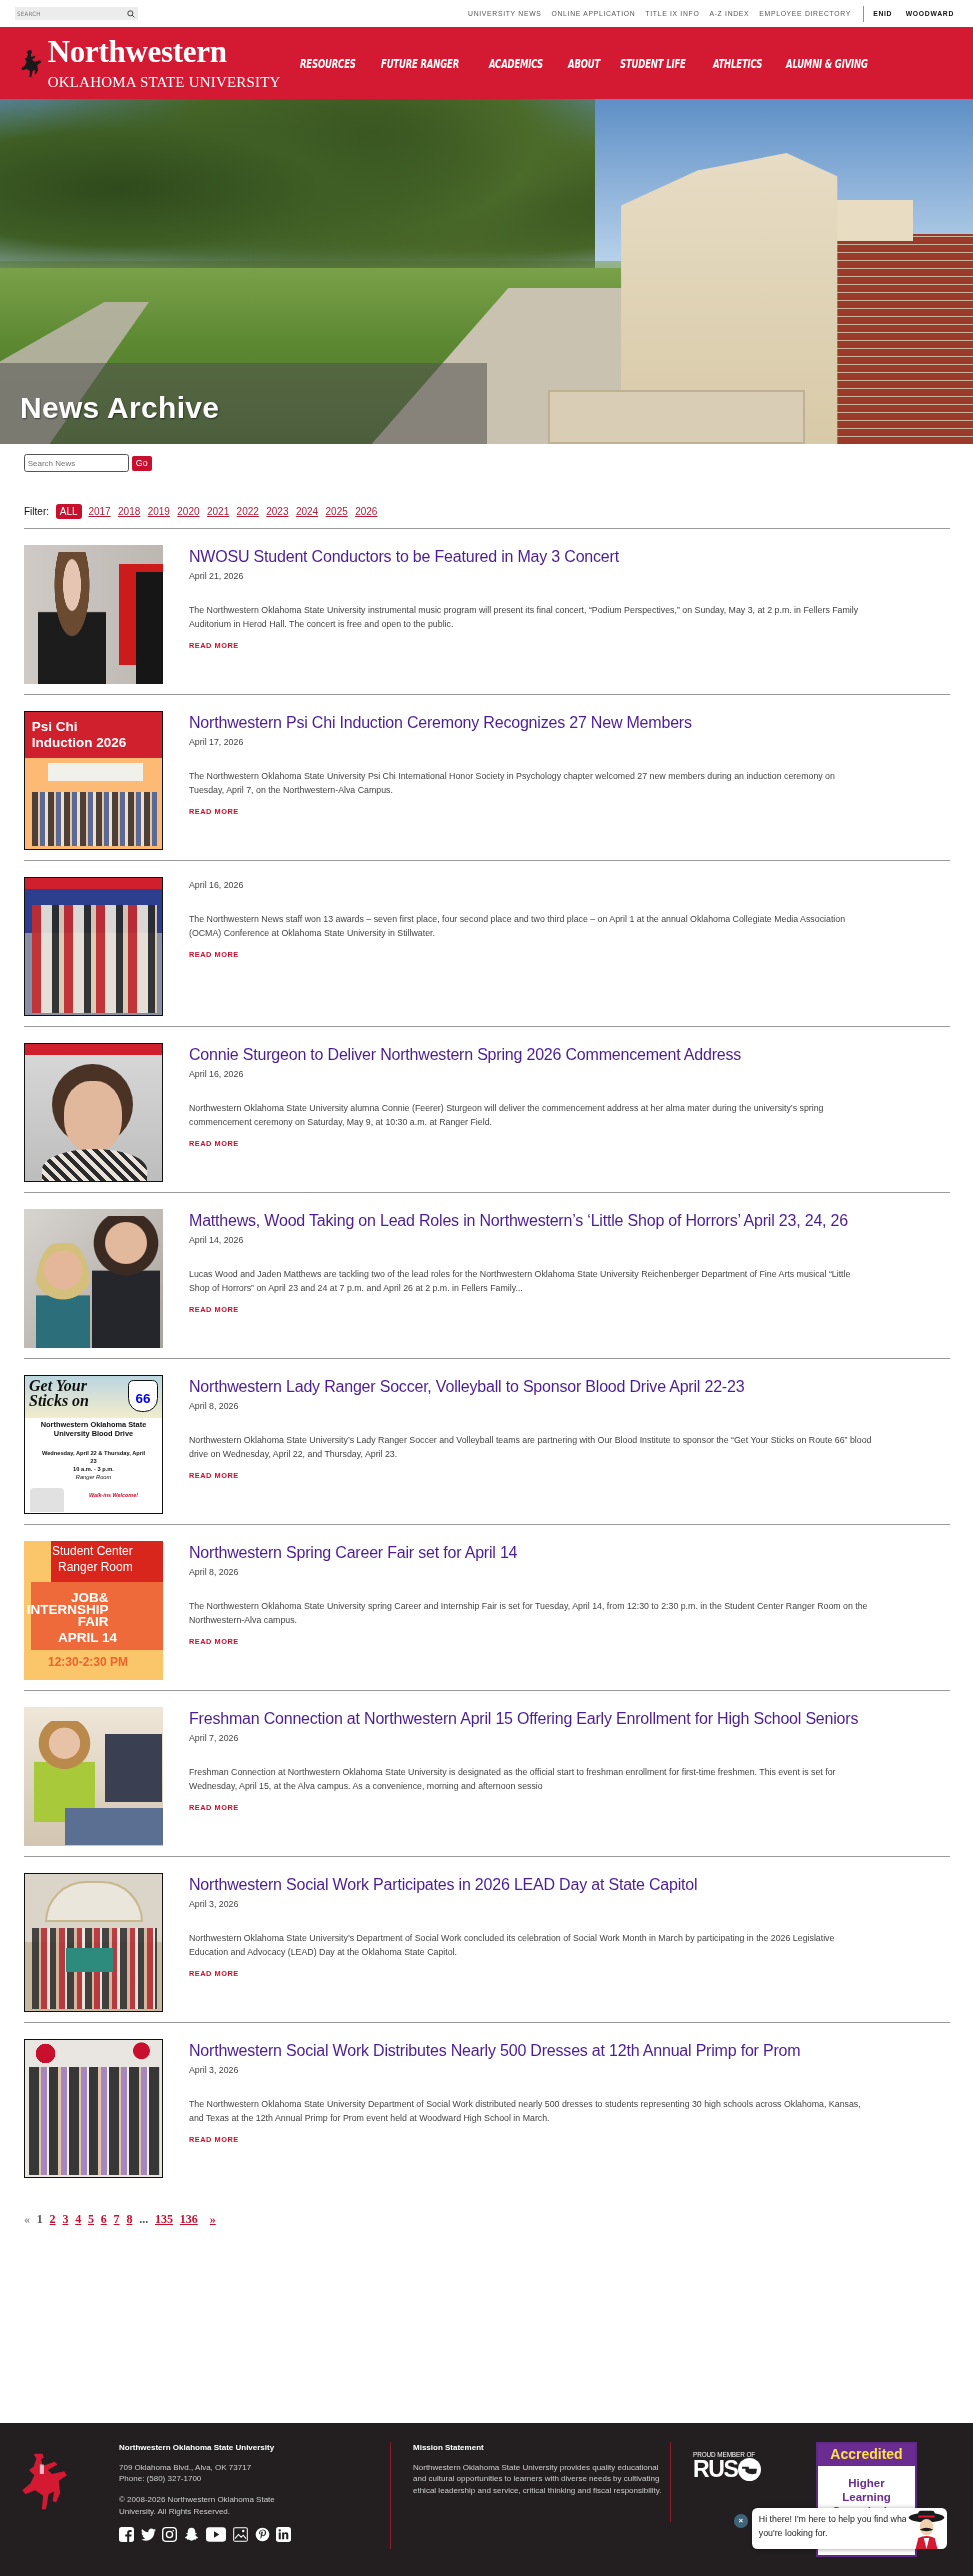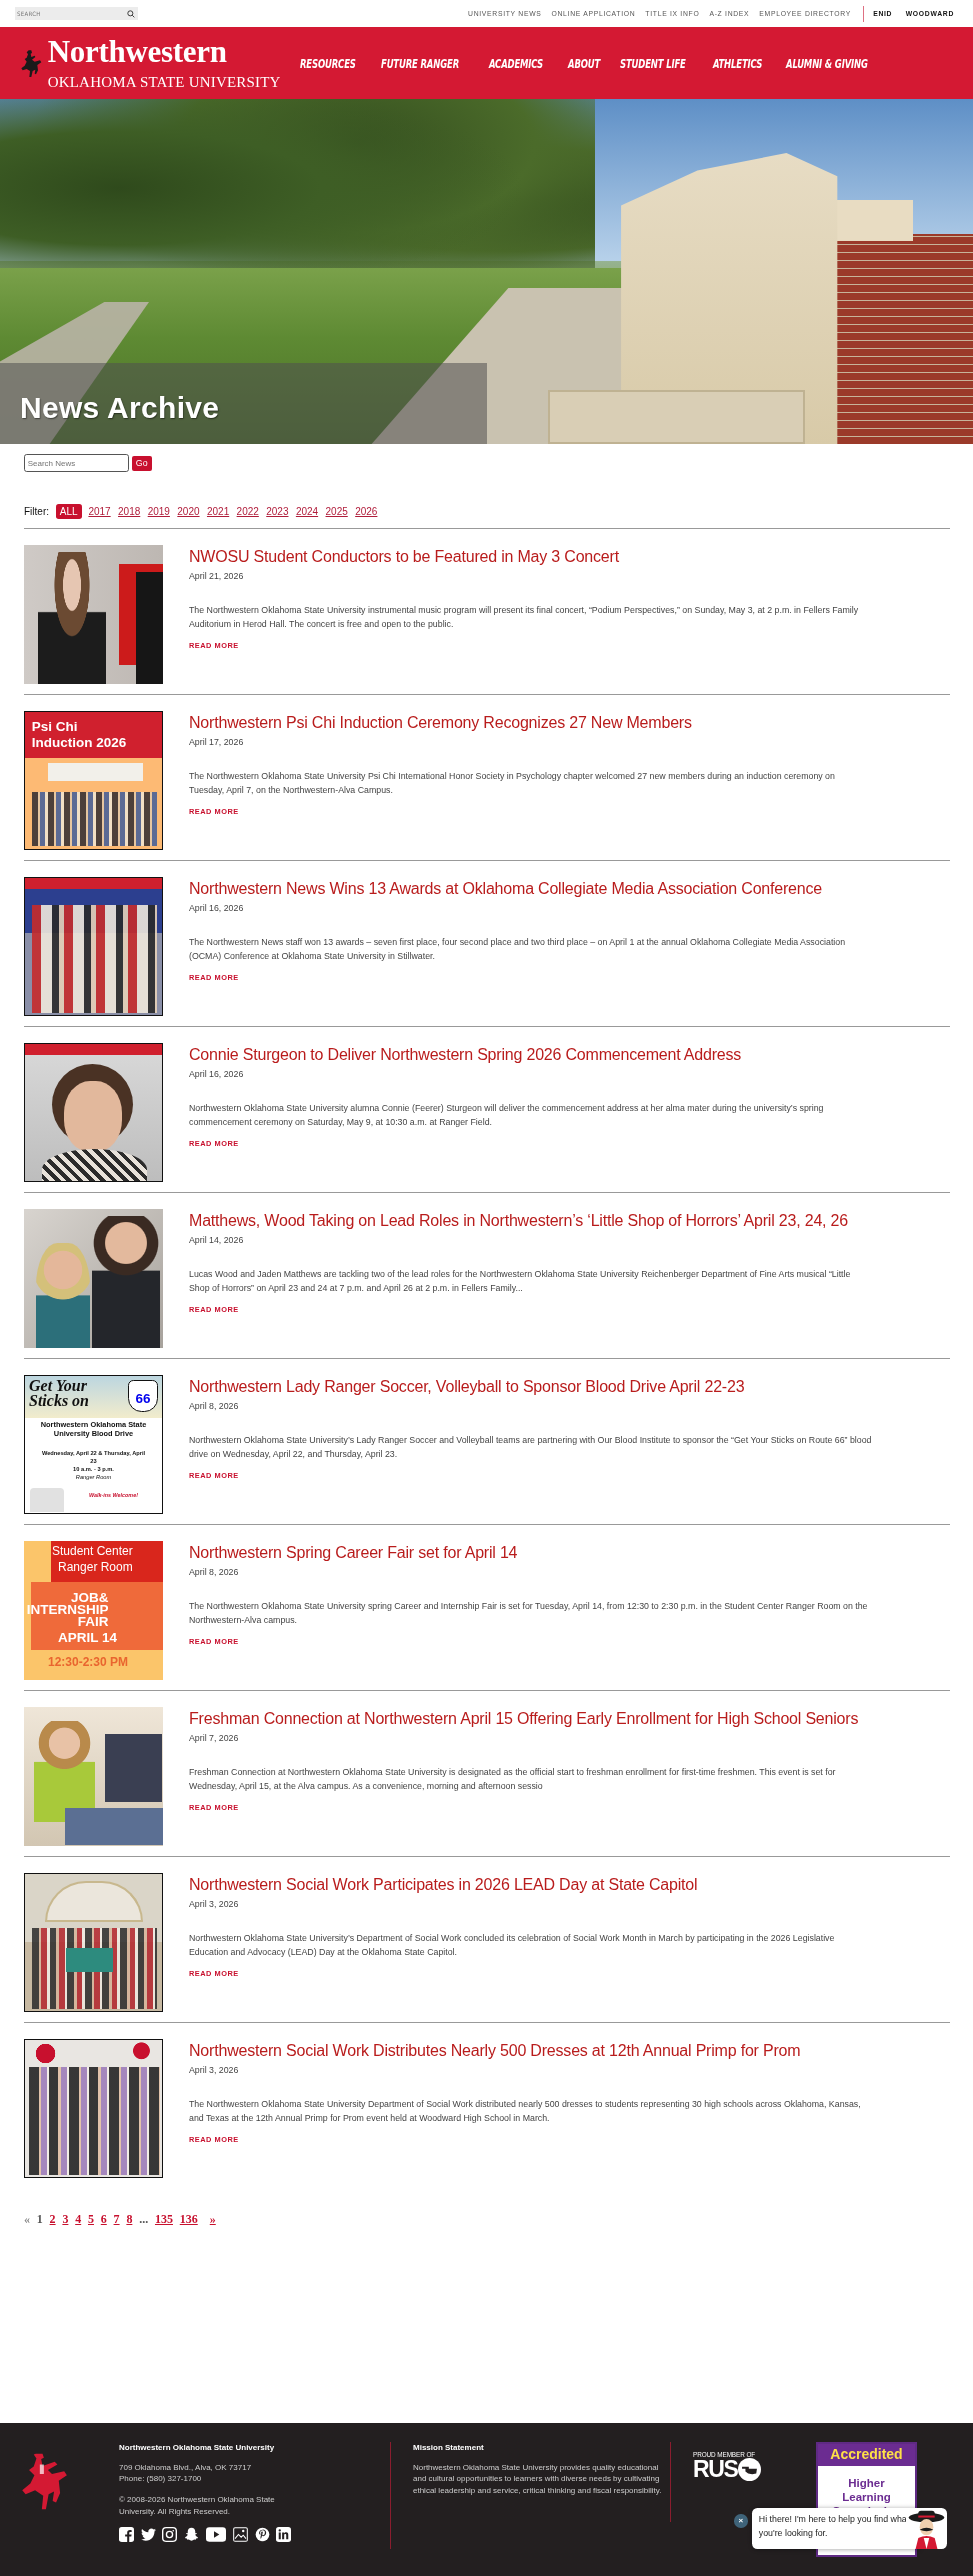--- a/index.html
+++ b/index.html
@@ -51,21 +51,21 @@
   .filter .all { background: #c8102e; color: #fff; border-radius: 2.7px; padding: 2px 4px; margin-right: 6.8px; text-decoration: none; }
   .filter a.yr { color: #b01c3a; text-decoration: underline; margin-right: 7.4px; }
   .divider { height: 1.4px; background: #999; margin-top: 9.5px; }
 
   .article { display: flex; padding: 16px 0 9.5px 0; border-bottom: 1.4px solid #999; min-height: 166px; }
   .article:last-of-type { }
   .thumb { width: 139px; height: 139px; flex: none; border: 1.4px solid #111; margin-right: 26px; position: relative; overflow: hidden; }
   .thumb.noborder { border: 0; }
   .thumb .inner { position: absolute; inset: 0; }
   .art-body { flex: 1; padding-top: 0; max-width: 683px; }
-  .art-title { font-family: "Liberation Sans", sans-serif; font-size: 16px; line-height: 23px; color: #b91c1c; font-weight: normal; letter-spacing: -0.2px; }
+  .art-title { font-family: "Liberation Sans", sans-serif; font-size: 16px; line-height: 23px; color: #4c1d95; font-weight: normal; letter-spacing: -0.2px; }
   .art-date { font-size: 8.8px; color: #444; margin-top: 2.7px; }
   .art-summary { font-size: 8.8px; color: #444; line-height: 14px; margin-top: 22px; }
   .read-more { display: inline-block; margin-top: 9.5px; font-size: 7.4px; font-weight: bold; letter-spacing: 0.5px; color: #c8102e; text-decoration: none; }
 
   .pager { margin-top: 23px; display: flex; align-items: center; font-family: "Liberation Serif", serif; font-size: 12px; font-weight: bold; }
   .pager a, .pager span { margin-right: 6.8px; }
   .pager .prev { color: #888; }
   .pager .cur { color: #555; }
   .pager a.pg { color: #c8102e; text-decoration: underline; }
   .pager .ellipsis { color: #555; }
@@ -219,21 +219,20 @@
     </div>
 
     <div class="article">
       <a href="#" class="thumb">
         <div class="inner" style="background:linear-gradient(180deg,#2c3f8f 0 40%,#8a8fa8 40% 100%);">
           <div style="position:absolute;left:0;top:0;width:100%;height:10.8px;background:#d0202e;"></div>
           <div style="position:absolute;left:6.8px;top:27px;width:125px;height:108px;background:repeating-linear-gradient(90deg,#c62b2b 0 9.5px,#efe8dc 9.5px 20px,#2a2a2a 20px 27px,#e6d1b8 27px 32px);opacity:.9;"></div>
         </div>
       </a>
       <div class="art-body">
-        <a href="#" style="text-decoration:none"><h2 class="art-title">Northwestern News Wins 13 Awards at Oklahoma Collegiate Media Association Conference</h2></a>
         <div class="art-date">April 16, 2026</div>
         <p class="art-summary">The Northwestern News staff won 13 awards – seven first place, four second place and two third place – on April 1 at the annual Oklahoma Collegiate Media Association (OCMA) Conference at Oklahoma State University in Stillwater.</p>
         <a href="#" class="read-more">READ MORE</a>
       </div>
     </div>
 
     <div class="article">
       <a href="#" class="thumb">
         <div class="inner" style="background:linear-gradient(180deg,#d9d9d9,#bdbdbd);">
           <div style="position:absolute;left:0;top:0;width:100%;height:10.8px;background:#d0202e;"></div>

